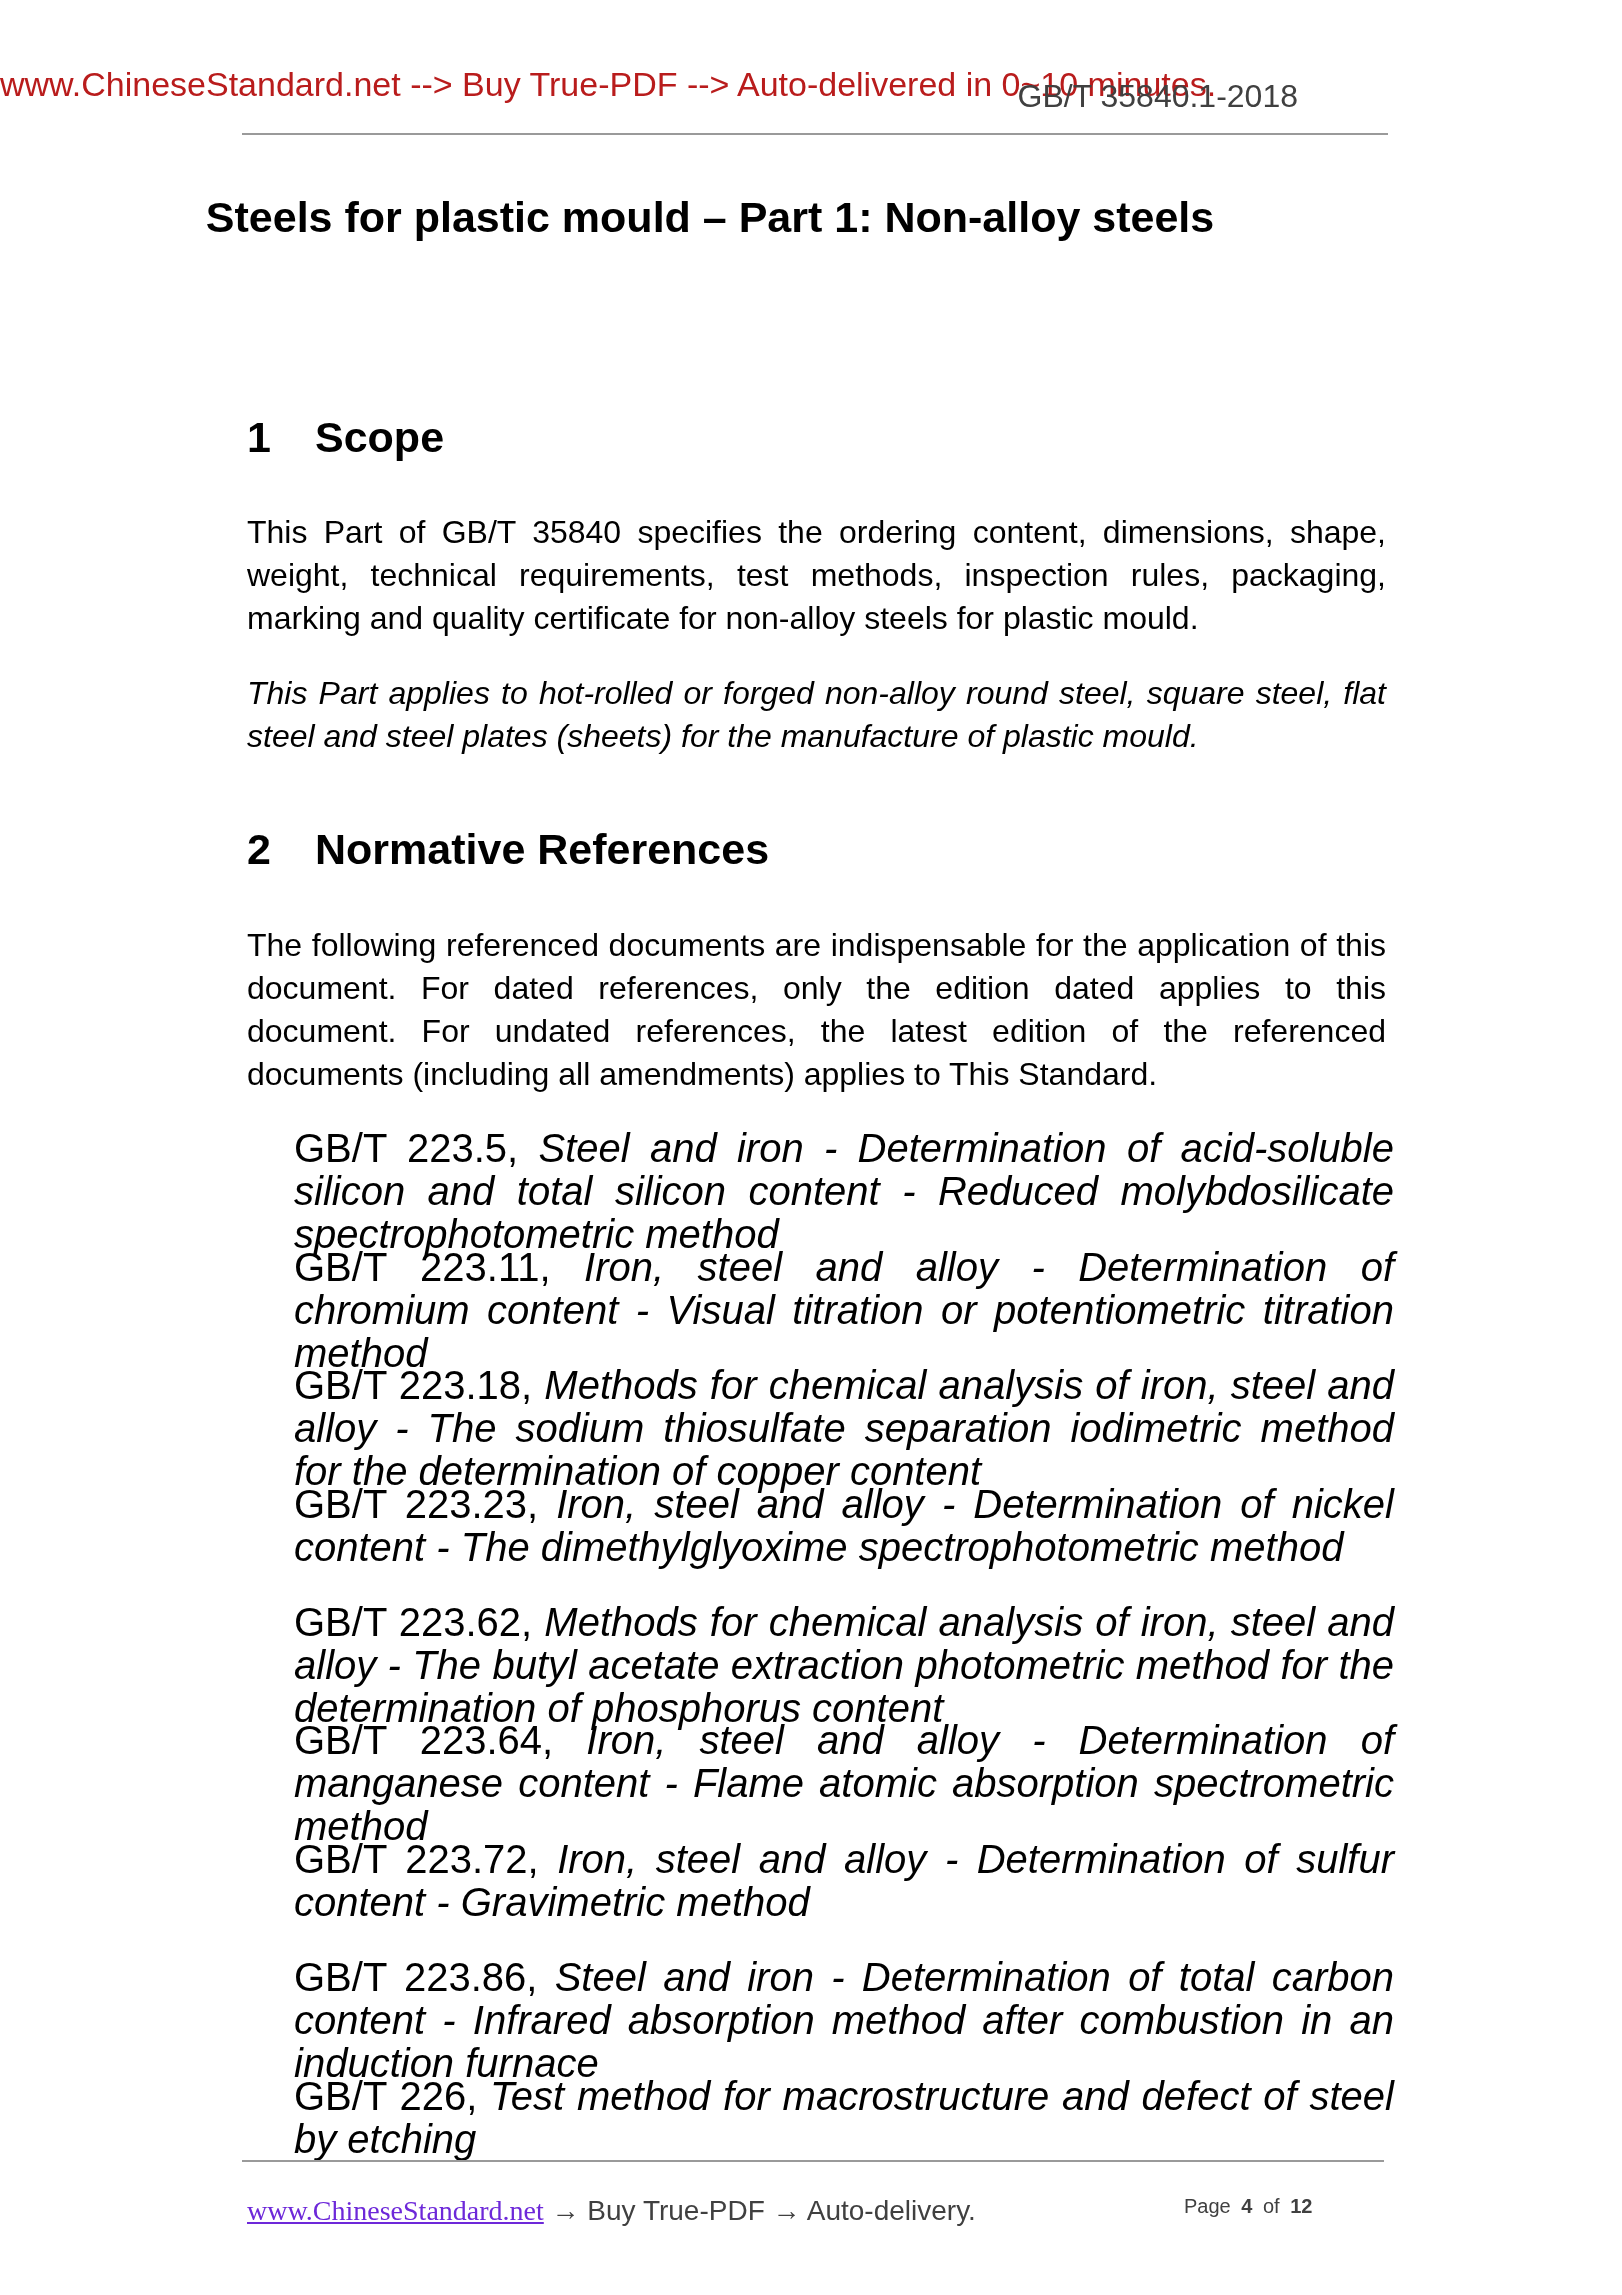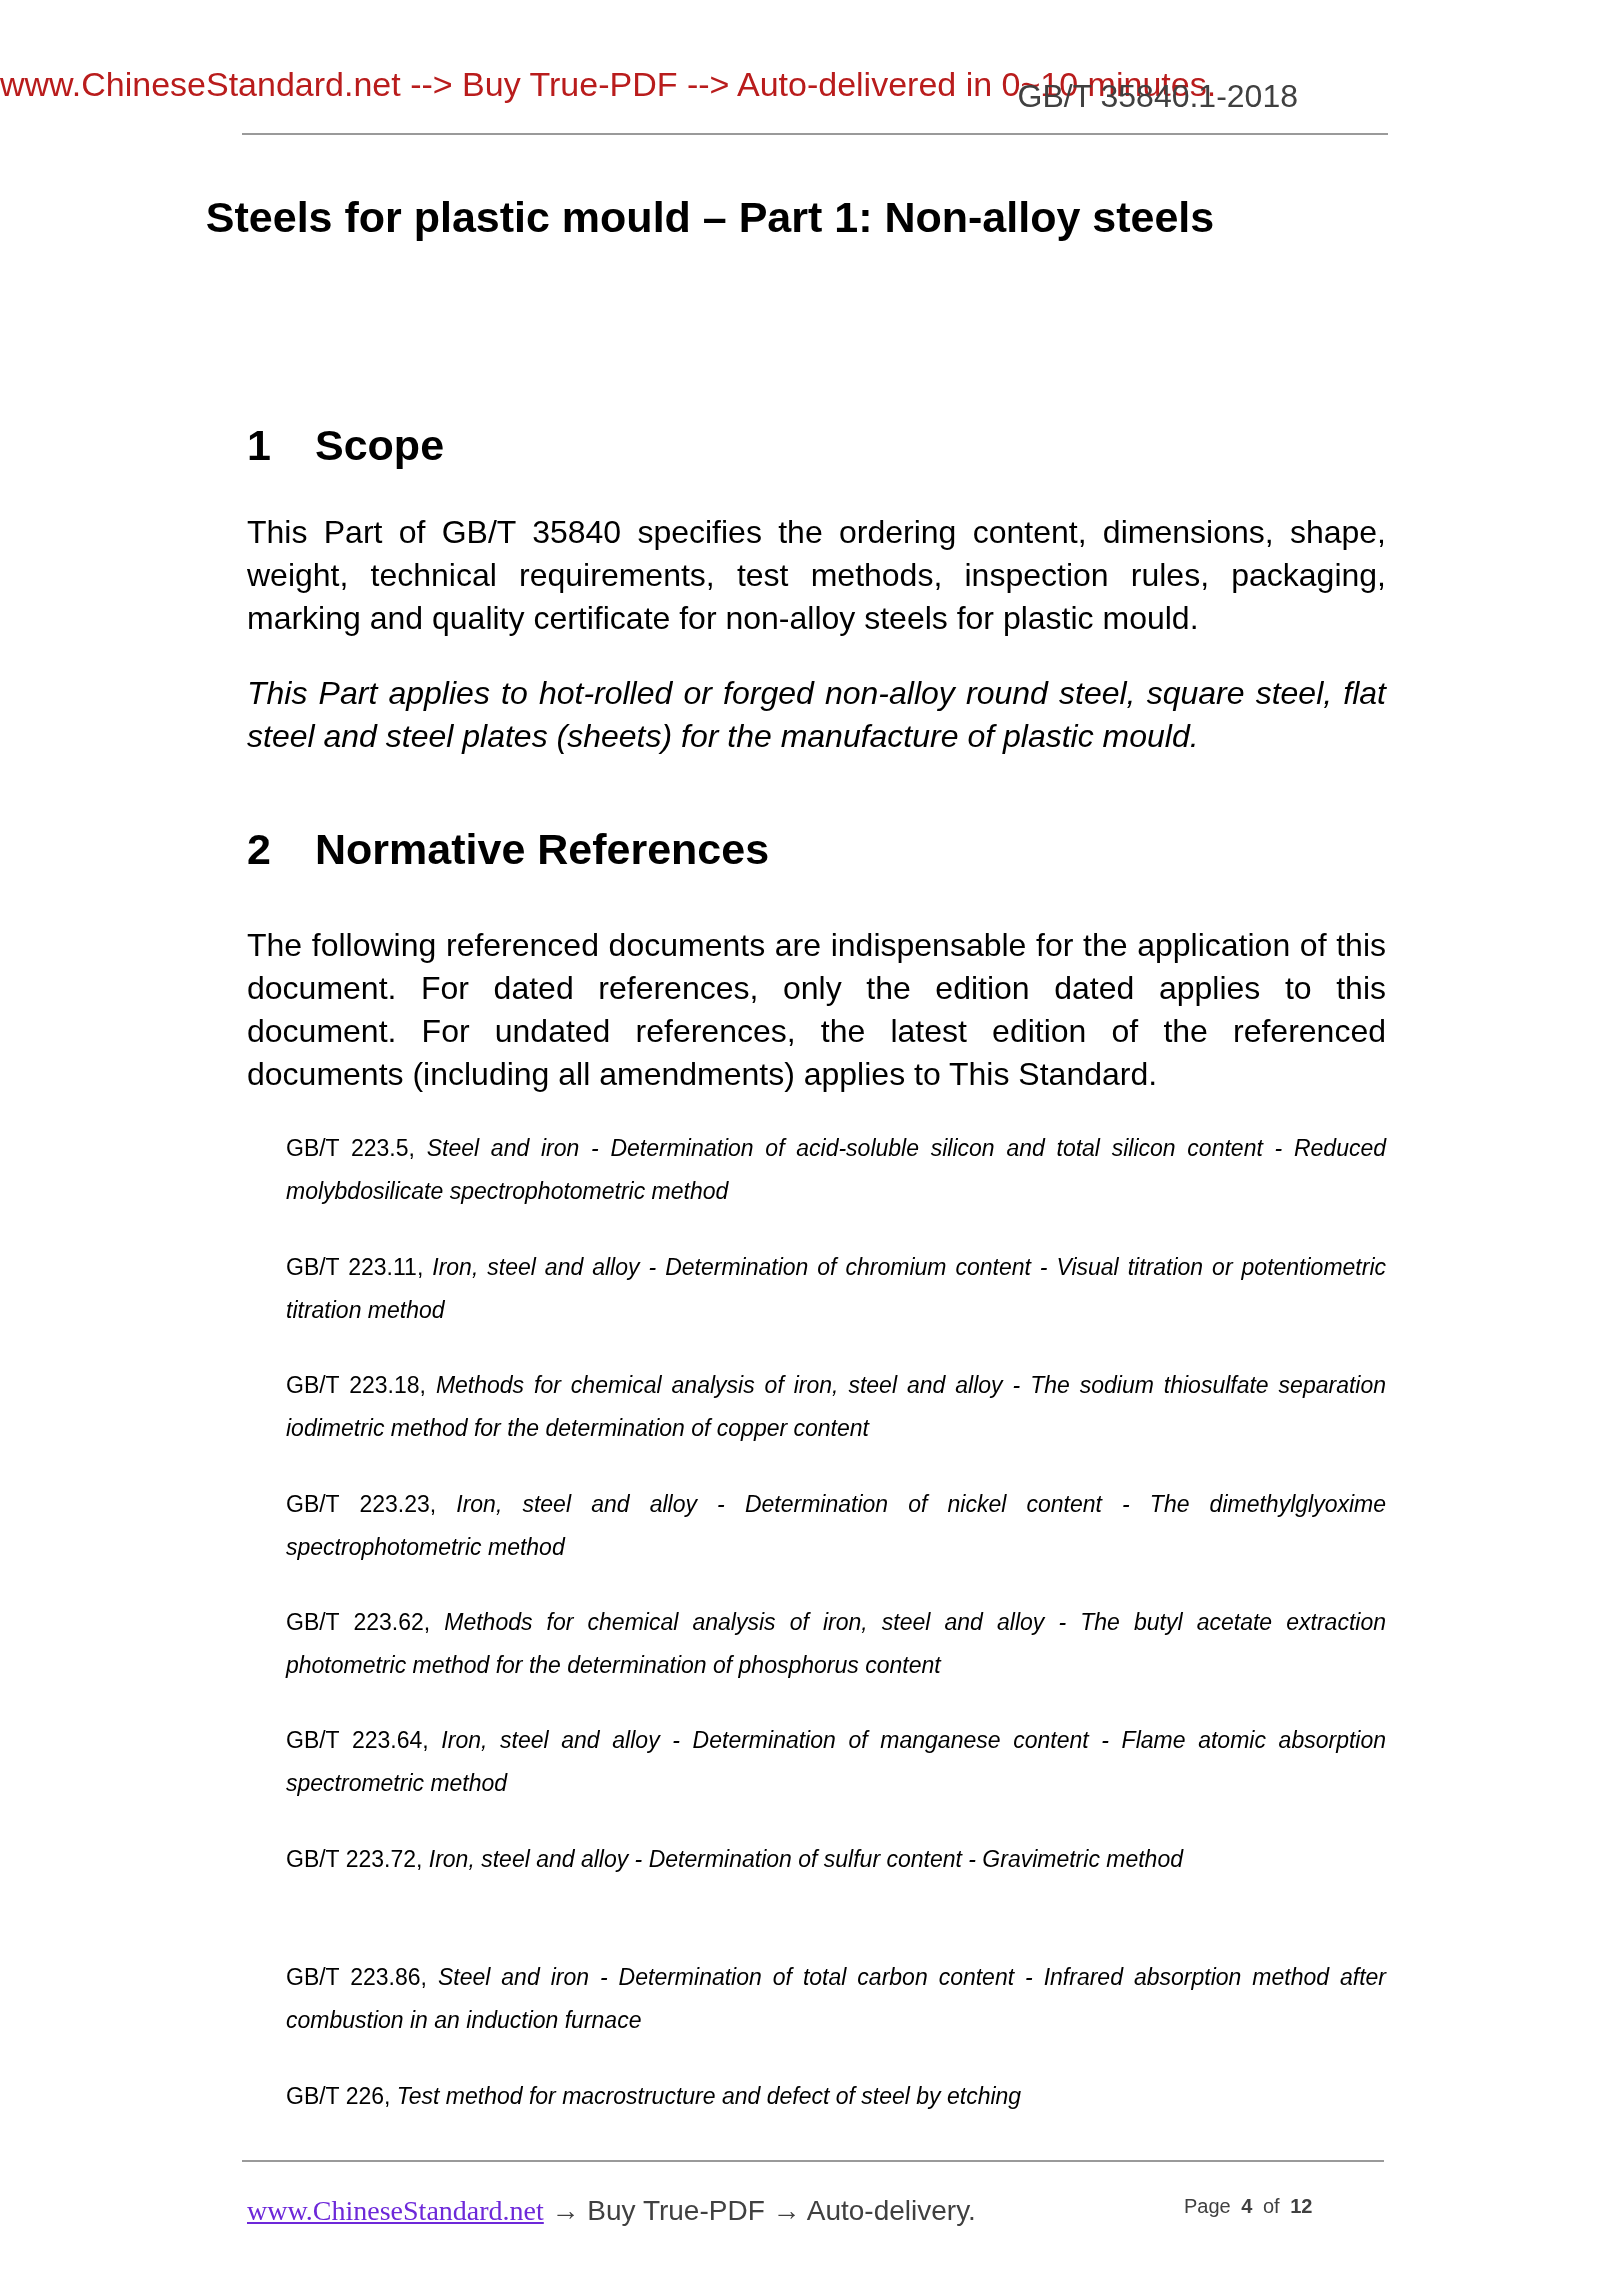--- a/index.html
+++ b/index.html
@@ -20,21 +20,21 @@
     position: absolute; left: 0; top: 193px; width: 1420px; text-align: center;
     font-size: 43px; font-weight: bold; white-space: nowrap;
   }
   .h1 { position: absolute; left: 247px; font-size: 43px; font-weight: bold; white-space: nowrap; }
   .h1 .num { display: inline-block; width: 68px; }
   .para {
     position: absolute; left: 247px; width: 1139px; font-size: 32px; line-height: 43px;
     text-align: justify; text-align-last: left;
   }
   .ref {
-    position: absolute; left: 286px; width: 1100px; font-size: 23px; line-height: 43px;
+    position: absolute; left: 294px; width: 1100px; font-size: 40px; line-height: 43px;
     text-align: justify; text-align-last: left;
   }
   .ref .title-it { font-style: italic; }
   .hr-bottom { position: absolute; left: 242px; top: 2160px; width: 1142px; height: 1.7px; background: #9a9a9a; }
   .footer-left {
     position: absolute; left: 247px; top: 2195px; font-size: 28px; color: #404040; white-space: nowrap;
   }
   .footer-left a { color: #6d28d9; text-decoration: underline; font-family: Liberation Serif, serif; }
   .footer-right {
     position: absolute; left: 1184px; top: 2195px; font-size: 20px; color: #404040; white-space: nowrap;
@@ -44,21 +44,21 @@
 </style>
 </head>
 <body>
 
 <div class="header-banner">www.ChineseStandard.net --&gt; Buy True-PDF --&gt; Auto-delivered in 0~10 minutes.</div>
 <div class="doc-id">GB/T 35840.1-2018</div>
 <div class="hr-top"></div>
 
 <div class="title">Steels for plastic mould – Part 1: Non-alloy steels</div>
 
-<div class="h1" style="top:413px;margin-top:8px;">
+<div class="h1" style="top:413px;">
   <span class="num">1</span><span>Scope</span>
 </div>
 <div class="para" style="top:511px;">This Part of GB/T 35840 specifies the ordering content, dimensions, shape, weight, technical requirements, test methods, inspection rules, packaging, marking and quality certificate for non-alloy steels for plastic mould.</div>
 <div class="para" style="top:672px;font-style:italic;">This Part applies to hot-rolled or forged non-alloy round steel, square steel, flat steel and steel plates (sheets) for the manufacture of plastic mould.</div>
 
 <div class="h1" style="top:825px;">
   <span class="num">2</span><span>Normative References</span>
 </div>
 <div class="para" style="top:924px;">The following referenced documents are indispensable for the application of this document. For dated references, only the edition dated applies to this document. For undated references, the latest edition of the referenced documents (including all amendments) applies to This Standard.</div>
 

